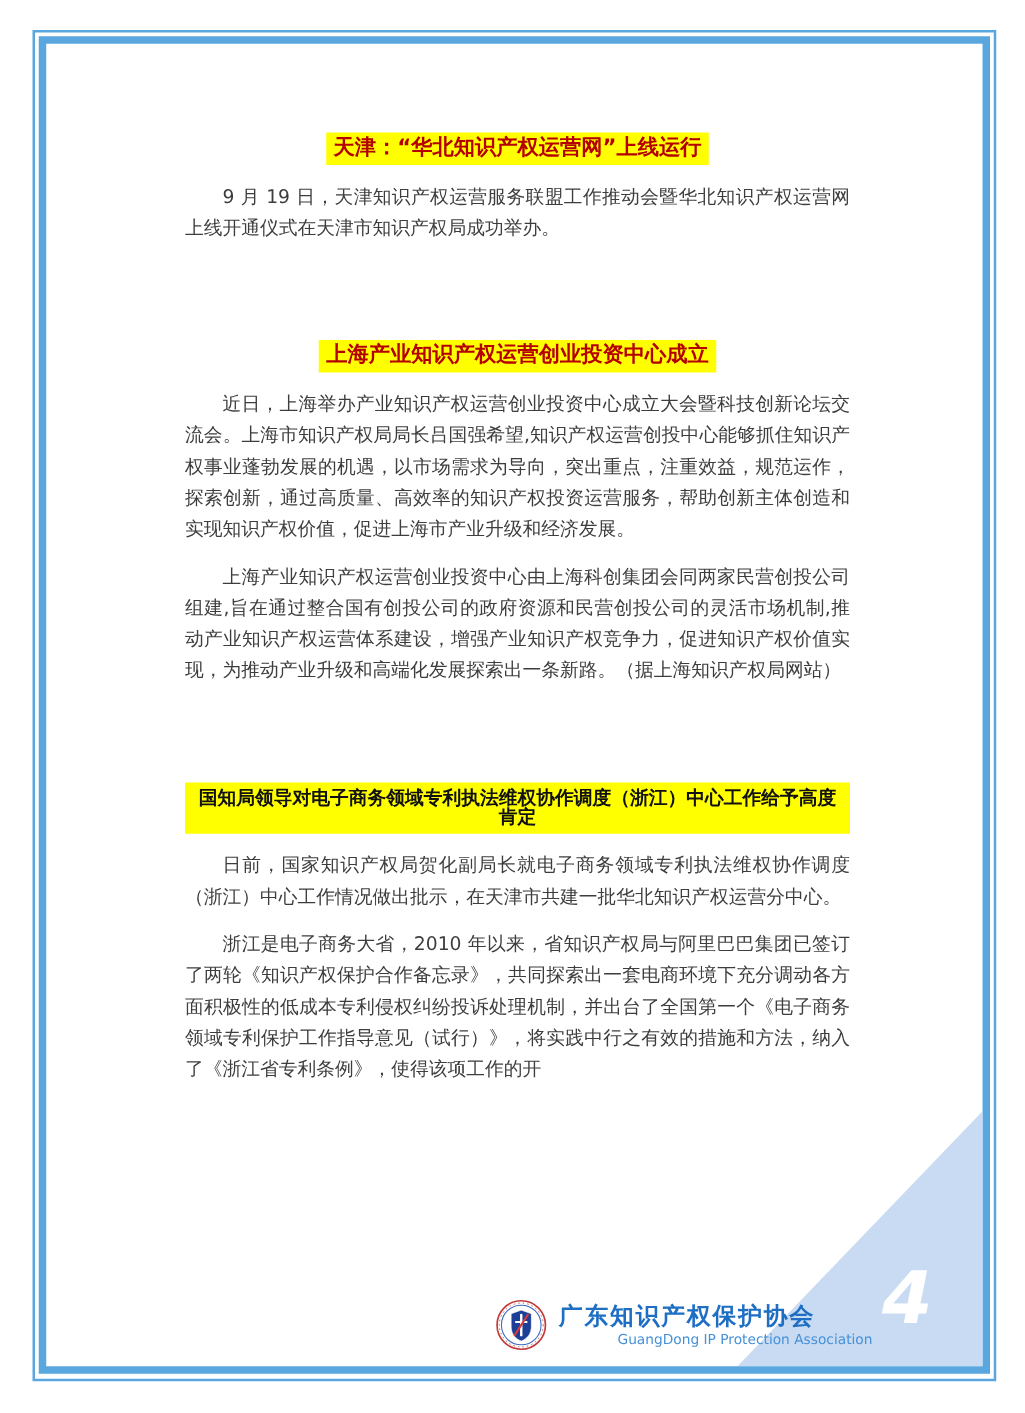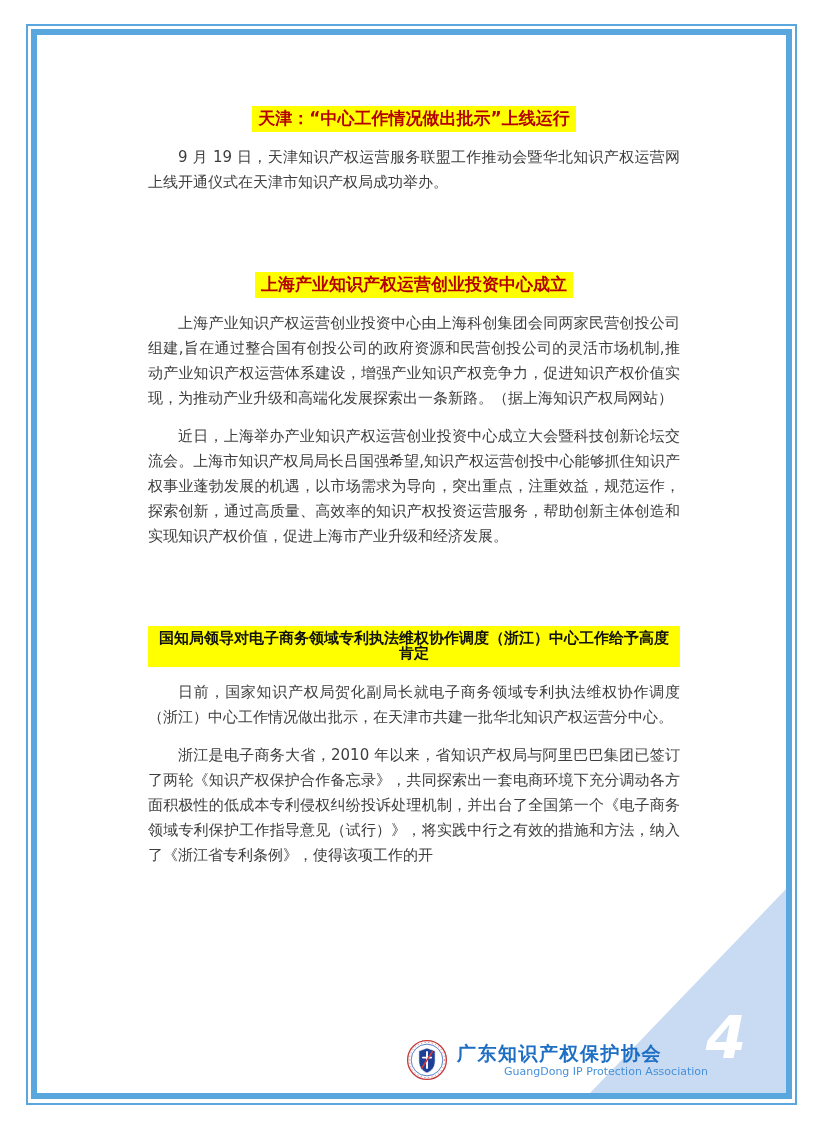--- a/index.html
+++ b/index.html
@@ -45,21 +45,21 @@
   }
   h2.article-title.red .hl{color:var(--titleRed,#b40000);}
   h2.article-title.dark{font-size:15px;border-radius:15px;}
   h2.article-title.dark .hl{color:#111111;padding:5px 5px 6px 5px;}
   .content p{
     margin:0 0 13px 0;
     font-size:15px;line-height:25px;color:#3d3d3d;
     text-align:justify;text-indent:2em;
   }
   .footer-brand{
-    position:absolute;right:78px;bottom:12px;
+    position:absolute;right:88px;bottom:12px;
     display:flex;align-items:center;gap:9px;
   }
   .brand-text{display:flex;flex-direction:column;}
   .brand-cn{
     font-size:19px;font-weight:bold;letter-spacing:1.5px;
     color:var(--logoBlue,#1e6fc4);line-height:22px;white-space:nowrap;
   }
   .brand-en{
     font-size:11px;color:var(--logoBlue2,#4590d8);
     line-height:15px;white-space:nowrap;margin-left:47px;
@@ -72,28 +72,28 @@
 
 <div class="frame-inner">
 
   <div class="corner-band"></div>
 
   <div class="page-number">4</div>
 
   <div class="content">
 
     <section>
-      <h2 class="article-title red"><span class="hl">天津：“中心工作情况做出批示”上线运行</span></h2>
+      <h2 class="article-title red"><span class="hl">天津：“华北知识产权运营网”上线运行</span></h2>
       <p>9 月 19 日，天津知识产权运营服务联盟工作推动会暨华北知识产权运营网上线开通仪式在天津市知识产权局成功举办。</p>
     </section>
 
     <section>
       <h2 class="article-title red"><span class="hl">上海产业知识产权运营创业投资中心成立</span></h2>
+      <p>近日，上海举办产业知识产权运营创业投资中心成立大会暨科技创新论坛交流会。上海市知识产权局局长吕国强希望,知识产权运营创投中心能够抓住知识产权事业蓬勃发展的机遇，以市场需求为导向，突出重点，注重效益，规范运作，探索创新，通过高质量、高效率的知识产权投资运营服务，帮助创新主体创造和实现知识产权价值，促进上海市产业升级和经济发展。</p>
       <p>上海产业知识产权运营创业投资中心由上海科创集团会同两家民营创投公司组建,旨在通过整合国有创投公司的政府资源和民营创投公司的灵活市场机制,推动产业知识产权运营体系建设，增强产业知识产权竞争力，促进知识产权价值实现，为推动产业升级和高端化发展探索出一条新路。（据上海知识产权局网站）</p>
-      <p>近日，上海举办产业知识产权运营创业投资中心成立大会暨科技创新论坛交流会。上海市知识产权局局长吕国强希望,知识产权运营创投中心能够抓住知识产权事业蓬勃发展的机遇，以市场需求为导向，突出重点，注重效益，规范运作，探索创新，通过高质量、高效率的知识产权投资运营服务，帮助创新主体创造和实现知识产权价值，促进上海市产业升级和经济发展。</p>
     </section>
 
     <section>
       <h2 class="article-title dark"><span class="hl">国知局领导对电子商务领域专利执法维权协作调度（浙江）中心工作给予高度肯定</span></h2>
       <p>日前，国家知识产权局贺化副局长就电子商务领域专利执法维权协作调度（浙江）中心工作情况做出批示，在天津市共建一批华北知识产权运营分中心。</p>
       <p>浙江是电子商务大省，2010 年以来，省知识产权局与阿里巴巴集团已签订了两轮《知识产权保护合作备忘录》，共同探索出一套电商环境下充分调动各方面积极性的低成本专利侵权纠纷投诉处理机制，并出台了全国第一个《电子商务领域专利保护工作指导意见（试行）》，将实践中行之有效的措施和方法，纳入了《浙江省专利条例》，使得该项工作的开</p>
     </section>
 
   </div>
 

